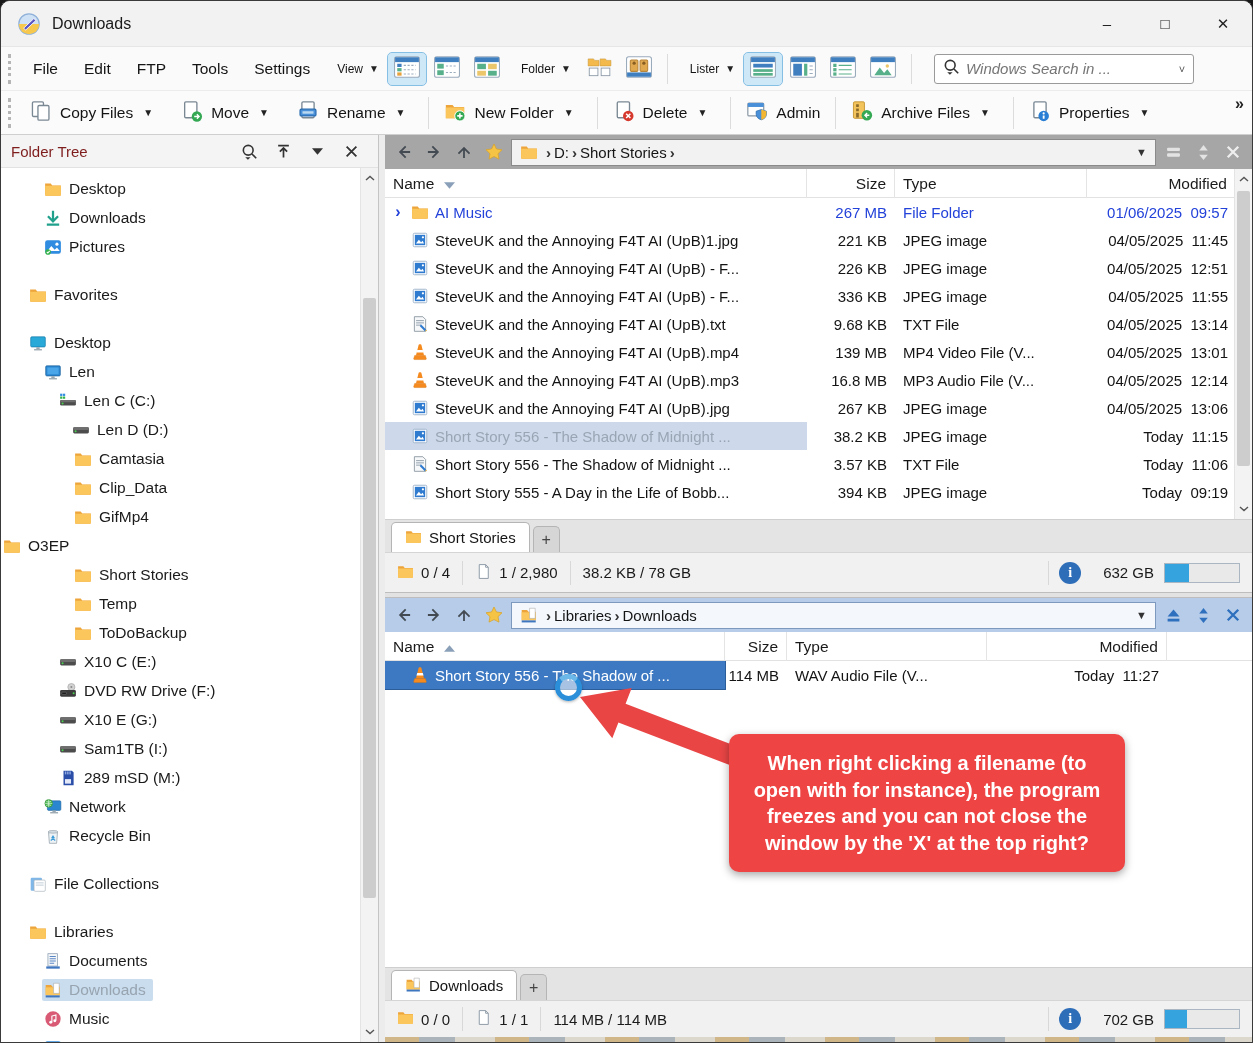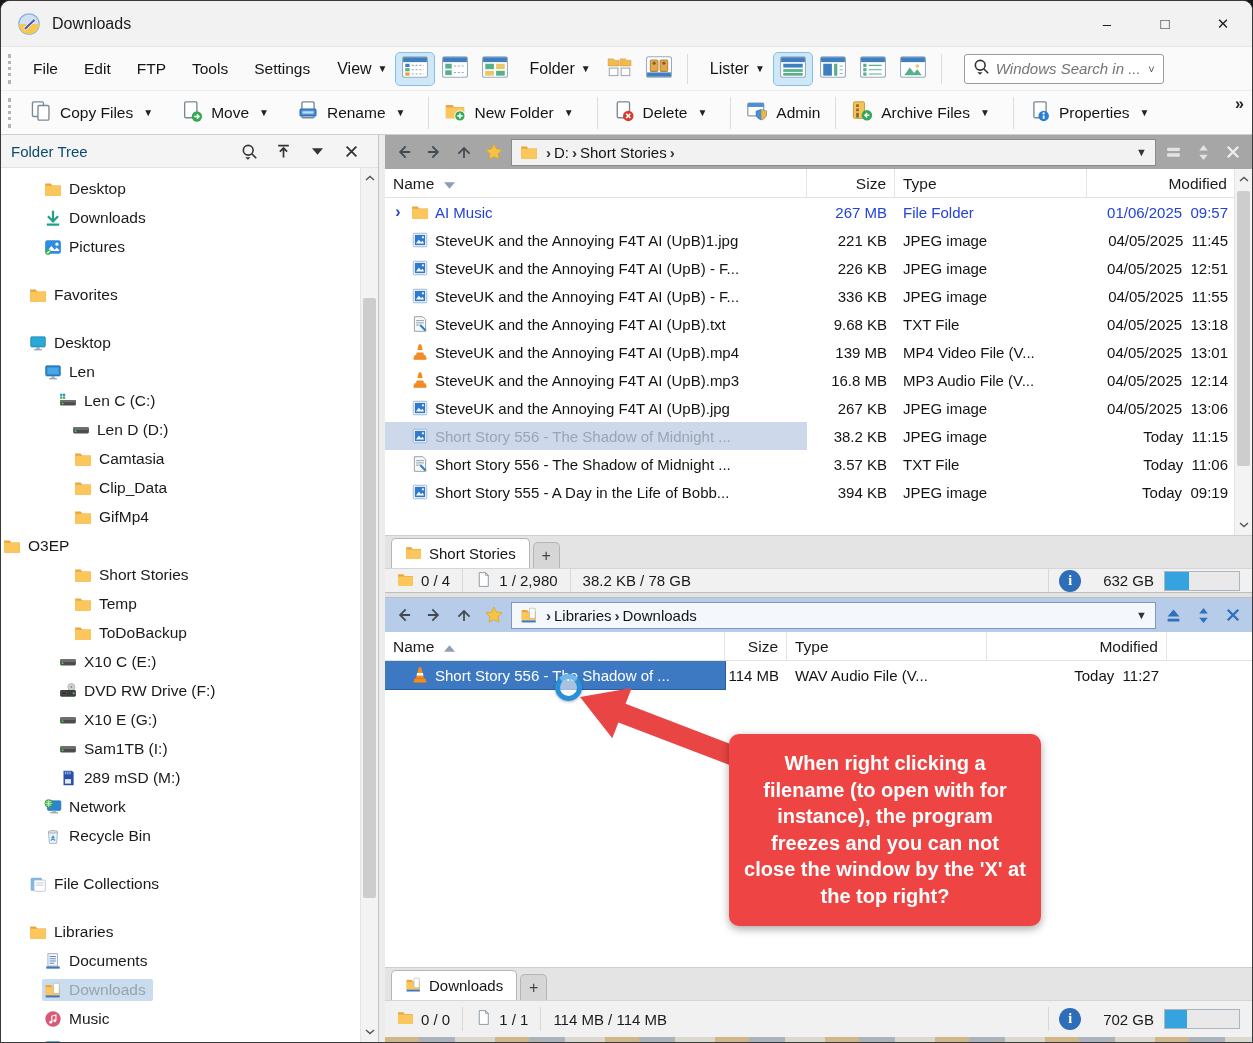--- a/index.html
+++ b/index.html
@@ -10,45 +10,45 @@
   .titlebar { height:45px; background:#f2f2f2; display:flex; align-items:center; flex:0 0 auto; }
   .appicon { width:24px; height:24px; margin-left:16px; }
   .title { font-size:16px; color:#1a1a1a; margin-left:11px; }
   .wincontrols { margin-left:auto; display:flex; height:100%; }
   .wbtn { width:58px; height:100%; display:flex; align-items:center; justify-content:center; font-size:15px; color:#222; }
 
   
   .menubar { height:44px; background:#fafafa; display:flex; align-items:center; border-top:1px solid #e6e6e6; flex:0 0 auto; padding-right:8px; }
   .grip { width:6px; height:30px; border-left:3px dotted #b5b5b5; margin:0 6px 0 7px; }
   .mitem { font-size:15.5px; color:#141414; padding:6px 13px; }
-  .mlabel { font-size:16px; color:#141414; padding:6px 4px 6px 14px; }
+  .mlabel { font-size:12px; color:#141414; padding:6px 4px 6px 14px; }
   .ddn { font-size:10px; color:#222; margin:0 8px 0 2px; }
   .ibtn { width:38px; height:32px; border-radius:4px; display:flex; align-items:center; justify-content:center; margin:0 1px; }
   .ibtn svg { width:26px; height:22px; }
   .ibtn.active { background:#cfe8f8; outline:1px solid #85bfe4; }
   .msep { width:1px; height:30px; background:#dcdcdc; margin:0 8px; }
-  .searchbox { margin-left:14px; width:200px; height:30px; background:#fff; border:1px solid #9a9a9a; border-radius:3px; display:flex; align-items:center; padding:0 8px; gap:6px; }
+  .searchbox { margin-left:14px; width:260px; height:30px; background:#fff; border:1px solid #9a9a9a; border-radius:3px; display:flex; align-items:center; padding:0 8px; gap:6px; }
   .searchbox svg { flex:0 0 auto; }
   .searchinput { border:none; outline:none; flex:1; font-style:italic; font-size:15px; color:#5c5c5c; font-family:inherit; min-width:0; background:transparent; }
   .schev { font-size:11px; color:#555; }
 
   
   .toolbar { height:45px; background:#fbfbfb; display:flex; align-items:center; border-top:1px solid #ececec; border-bottom:1px solid #cfcfcf; flex:0 0 auto; position:relative; }
   .tbtn { display:flex; align-items:center; gap:8px; height:36px; padding:0 10px; font-size:15.5px; color:#141414; }
   .tbtn svg { width:22px; height:22px; }
   .tsep { width:1px; height:32px; background:#dcdcdc; margin:0 5px; }
   .overflow { position:absolute; right:8px; top:4px; font-size:16px; font-weight:bold; color:#222; }
 
   
   .main { flex:1; display:flex; min-height:0; }
 
   
   .tree-panel { width:378px; background:#fff; border-right:1px solid #c4c4c4; display:flex; flex-direction:column; }
   .tree-header { height:33px; background:#f4f4f4; display:flex; align-items:center; padding:0 10px; border-bottom:1px solid #e2e2e2; flex:0 0 auto; }
-  .tree-title { font-size:15px; color:#0c4a6e; }
+  .tree-title { font-size:15px; color:#7f1d1d; }
   .thico { margin-left:auto; }
   .thico, .thico2 { width:34px; height:24px; display:flex; align-items:center; justify-content:center; }
   .tree-body { flex:1; position:relative; overflow:hidden; }
   .tree-items { position:absolute; inset:0 18px 0 0; overflow:hidden; padding-top:6px; }
   .tree-row { height:29px; display:flex; align-items:center; }
   .tree-row.gap { margin-top:19px; }
   .tree-hl { display:inline-flex; align-items:center; gap:7px; padding:2px 7px 2px 2px; border-radius:2px; }
   .tree-hl.sel { background:#c9ddee; }
   .tree-hl.sel .tlabel { color:#98a4b0; }
   .ticon { width:18px; height:18px; flex:0 0 auto; }
@@ -111,34 +111,34 @@
   .cell.name.sel-act .flabel { color:#ffffff; }
 
   
   .tabbar { height:33px; background:#e4e4e4; display:flex; align-items:flex-end; padding-left:6px; border-top:1px solid #cfcfcf; flex:0 0 auto; }
   .tab { height:30px; background:#fff; border:1px solid #b5b5b5; border-bottom:none; border-radius:5px 5px 0 0; display:flex; align-items:center; gap:7px; padding:0 13px; font-size:15px; color:#141414; }
   .tab svg { width:17px; height:17px; }
   .plustab { height:26px; width:27px; background:#d6d6d6; border:1px solid #b5b5b5; border-bottom:none; border-radius:5px 5px 0 0; display:flex; align-items:center; justify-content:center; font-size:16px; color:#444; margin-left:3px; }
 
   
   .statusbar { background:#f1f1f1; border-top:1px solid #d5d5d5; display:flex; align-items:center; font-size:15px; color:#1a1a1a; flex:0 0 auto; }
-  .pane.top .statusbar { height:24px; }
+  .pane.top .statusbar { height:40px; }
   .pane.bottom .statusbar { height:37px; }
   .seg { display:flex; align-items:center; gap:7px; padding:0 12px; border-right:1px solid #d8d8d8; height:24px; white-space:pre; }
   .seg.grow { flex:1; border-right:1px solid #d8d8d8; }
   .seg.info { border-right:none; padding:0 10px; }
   .seg.free { border-right:none; gap:10px; }
   .seg svg { width:17px; height:17px; }
   .infoico { width:22px; height:22px; border-radius:50%; background:#2e6db8; color:#fff; font-weight:bold; font-size:14px; display:flex; align-items:center; justify-content:center; font-family:"Liberation Serif","DejaVu Serif",serif; }
   .pbar { width:76px; height:20px; background:#e9e9e9; border:1px solid #aab6c2; overflow:hidden; }
   .pfill { display:block; height:100%; background:#35a3dd; }
 
   
   .spinner { position:absolute; left:170px; top:13px; width:27px; height:27px; border-radius:50%; border:5px solid #2a8fd8; border-top-color:#6cb8e8; background:rgba(255,255,255,.55); box-shadow:0 1px 3px rgba(0,0,0,.3); }
-  .callout { position:absolute; left:344px; top:73px; width:312px; background:#ee4444; border-radius:10px; padding:16px 14px; color:#fff; font-size:20px; line-height:1.33; font-weight:bold; text-align:center; box-shadow:0 3px 8px rgba(0,0,0,.35); }
+  .callout { position:absolute; left:344px; top:73px; width:396px; background:#ee4444; border-radius:10px; padding:16px 14px; color:#fff; font-size:20px; line-height:1.33; font-weight:bold; text-align:center; box-shadow:0 3px 8px rgba(0,0,0,.35); }
   .arrow-svg { position:absolute; inset:0; width:100%; height:100%; pointer-events:none; }
 
   .bottom-sliver { height:5px; flex:0 0 auto; background:repeating-linear-gradient(90deg,#c8a86e 0 34px,#9aa4ae 34px 70px,#d8d2c4 70px 110px); opacity:.8; }
 </style>
 </head>
 <body>
 
 <div class="frame">
 
   <div class="titlebar">
@@ -833,21 +833,21 @@
                   <span class="fico"><svg viewBox="0 0 16 16">
                       <path d="M3 1.5h7.5L13 4v10.5H3z" fill="#f6f8fa" stroke="#7d8a94" stroke-width=".7"></path>
                       <path d="M4.5 5h7M4.5 7h7M4.5 9h4.5" stroke="#8a98a5" stroke-width=".8"></path>
                       <path d="M8.8 8.2l4.6 4.6-.9 1.9-4.6-4.6z" fill="#2e7bd0"></path>
                       <path d="M12.5 14.7l1.9-.6-1-1.3z" fill="#e8b54a"></path>
                     </svg></span>
                   <span class="flabel">SteveUK and the Annoying F4T AI (UpB).txt</span>
                 </div>
                 <div class="cell num">9.68 KB</div>
                 <div class="cell">TXT File</div>
-                <div class="cell mod">04/05/2025  13:18</div>
+                <div class="cell mod">04/05/2025  13:14</div>
               </div>
               <div class="frow cols-top">
                 <div class="cell name">
                   <span class="exp"></span>
                   <span class="fico"><svg viewBox="0 0 16 16">
                       <path d="M8 1.2c.8 0 1.2.3 1.3.8L11.6 11H4.4L6.7 2c.1-.5.5-.8 1.3-.8z" fill="#f58a1e"></path>
                       <path d="M5.5 6.3h5l.6 2.2H4.9z" fill="#fff"></path>
                       <path d="M3.3 11h9.4l.9 2.9c.1.4-.2.8-.7.8H3.1c-.5 0-.8-.4-.7-.8z" fill="#f58a1e" stroke="#d9740f" stroke-width=".4"></path>
                     </svg></span>
                   <span class="flabel">SteveUK and the Annoying F4T AI (UpB).mp4</span>

